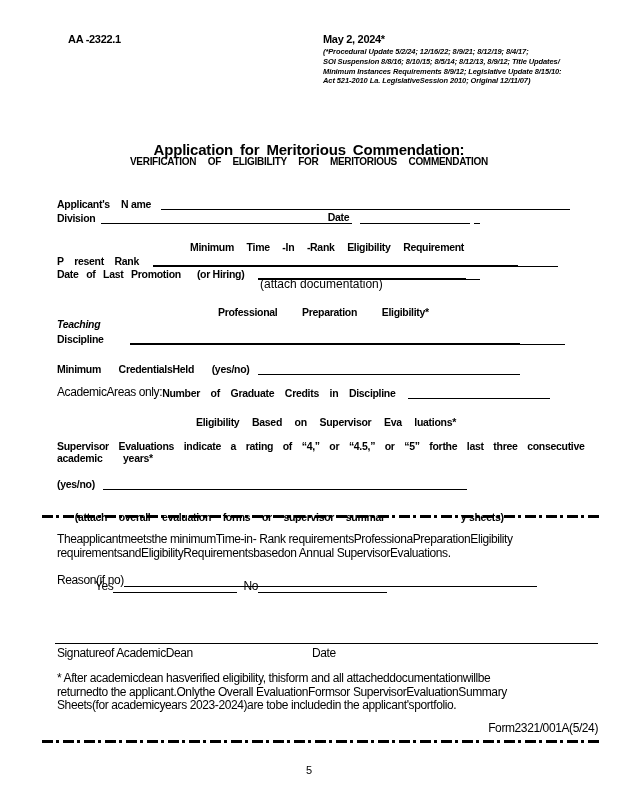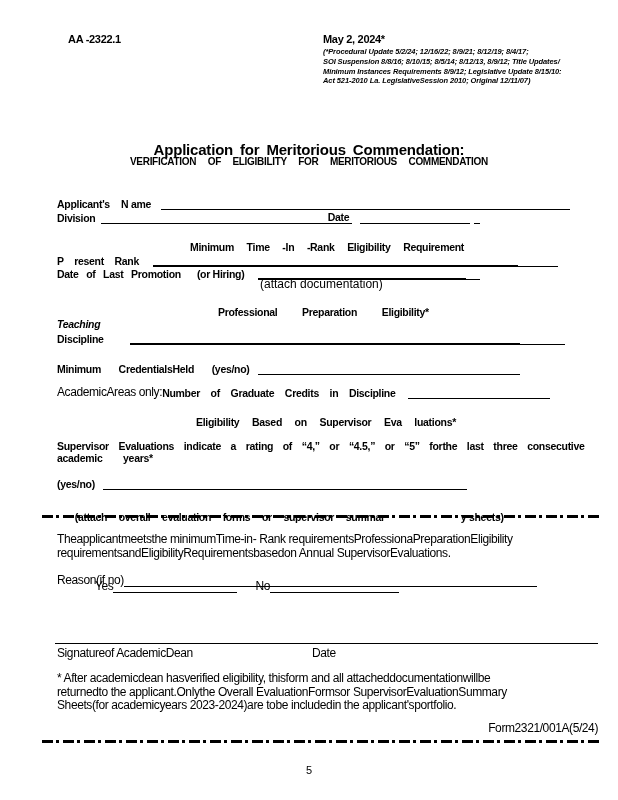--- a/index.html
+++ b/index.html
@@ -116,21 +116,21 @@
   <div class="dashdot" style="top:515px;left:42px;width:558px;"></div>
 
   <div class="a" style="top:533px;left:57px;">
     <div class="txtB">Theapplicantmeetsthe minimumTime-in- Rank requirementsProfessionaPreparationEligibility</div>
     <div class="txtB">requirementsandEligibilityRequirementsbasedon Annual SupervisorEvaluations.</div>
   </div>
 
   <div class="row" style="top:578px;left:95px;height:15px;">
     <span class="txtB">Yes</span>
     <div class="ln" style="width:124px;"></div>
-    <span class="txtB" style="margin-left:18px;">No</span>
+    <span class="txtB" style="margin-left:6px;">No</span>
     <div class="ln" style="width:129px;"></div>
   </div>
 
   <div class="row" style="top:572px;left:57px;right:81px;height:15px;">
     <span class="txtB">Reason(if no)</span>
     <div class="ln fill"></div>
   </div>
 
   <div class="a" style="top:643px;left:55px;width:543px;border-bottom:1px solid #000;height:0;"></div>
   <span class="a txtB" style="top:647px;left:57px;">Signatureof AcademicDean</span>

